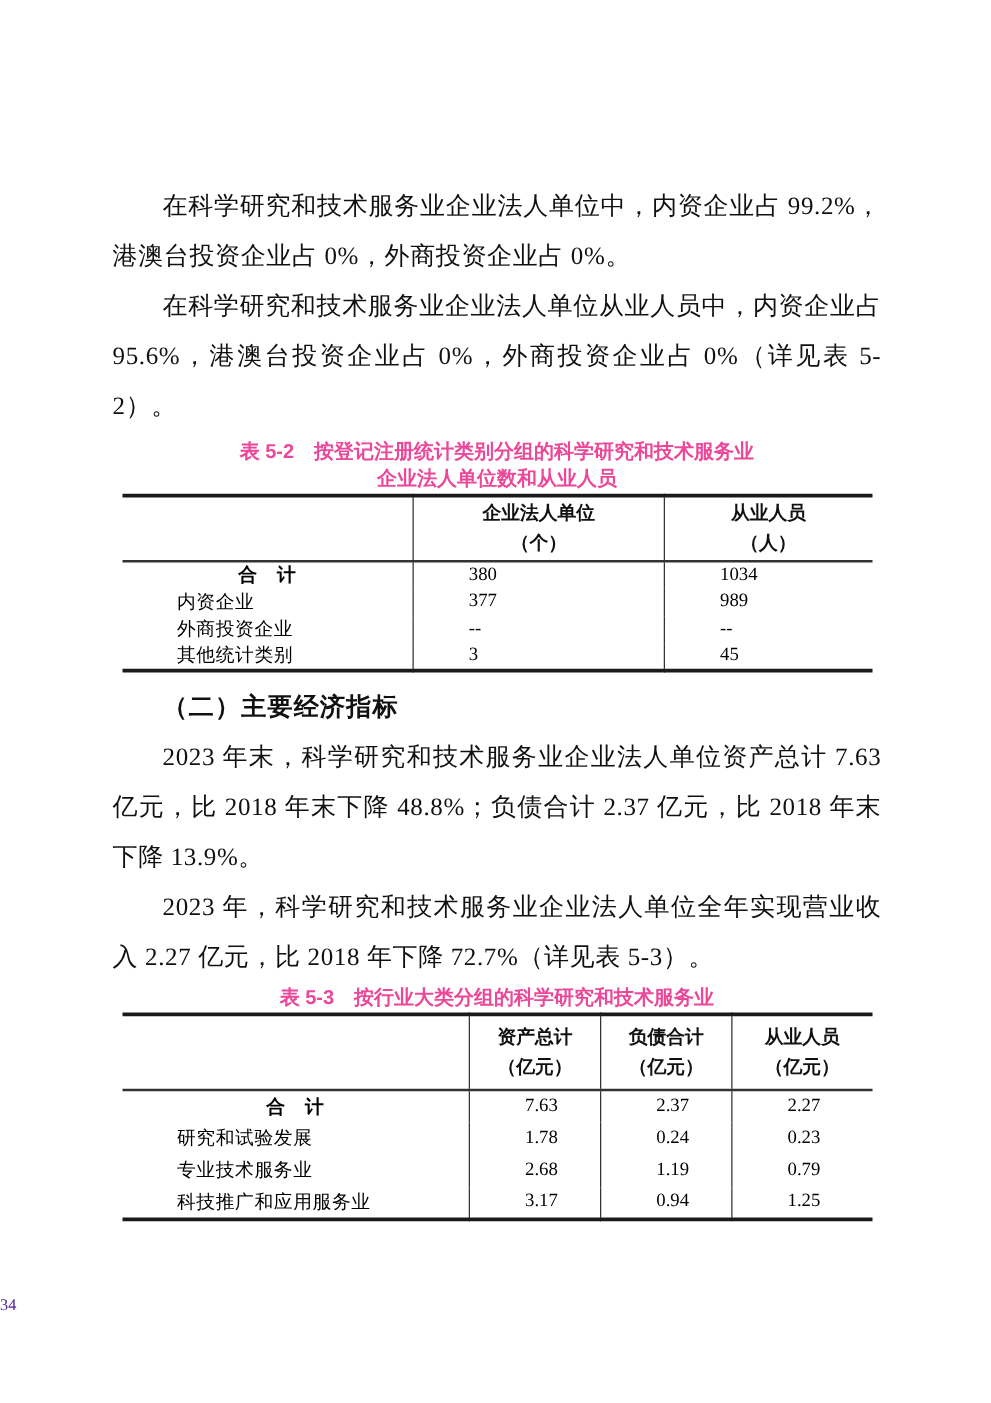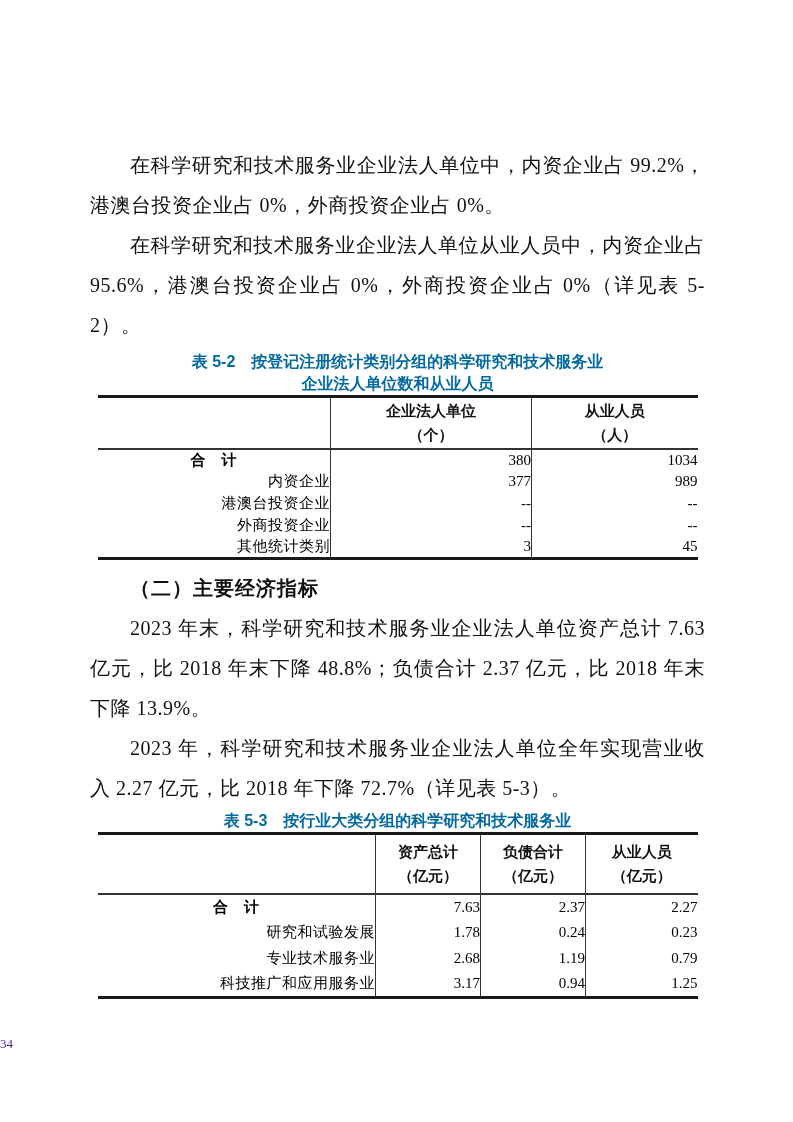--- a/index.html
+++ b/index.html
@@ -26,21 +26,21 @@
     text-indent: 2em;
     letter-spacing: 0.5px;
   }
   .table-title {
     margin-top: 6px;
     text-align: center;
     font-family: "Liberation Sans", "DejaVu Sans", sans-serif;
     font-weight: bold;
     font-size: 16px;
     line-height: 22px;
-    color: #0369a1;
+    color: #ec4899;
   }
   .section-heading {
     margin-top: 8px;
     font-size: 20px;
     line-height: 40px;
     font-weight: bold;
     text-indent: 2em;
     letter-spacing: 1px;
   }
   table.stat-table {
@@ -65,22 +65,23 @@
   table.stat-table th {
     font-family: "Liberation Sans", "DejaVu Sans", sans-serif;
     font-weight: bold;
     font-size: 15px;
   }
   #table-5-2 th { height: 52px; }
   #table-5-3 th { height: 60px; }
   .th-line { line-height: 24px; }
   table.stat-table td {
     font-size: 15px;
-    text-align: right;
+    text-align: left;
     color: #000;
+    padding-left: 44px;
   }
   #table-5-2 td { height: 22px; }
   #table-5-3 td { height: 26px; }
   td.row-label {
     text-align: left;
     padding-left: 4px;
     letter-spacing: 0.5px;
   }
   tr.total-row td.row-label {
     text-align: center;
@@ -131,25 +132,20 @@
     <tbody>
       <tr class="total-row">
         <td class="row-label">合　计</td>
         <td>380</td>
         <td>1034</td>
       </tr>
       <tr>
         <td class="row-label">内资企业</td>
         <td>377</td>
         <td>989</td>
-      </tr>
-      <tr>
-        <td class="row-label">港澳台投资企业</td>
-        <td>--</td>
-        <td>--</td>
       </tr>
       <tr>
         <td class="row-label">外商投资企业</td>
         <td>--</td>
         <td>--</td>
       </tr>
       <tr>
         <td class="row-label">其他统计类别</td>
         <td>3</td>
         <td>45</td>

